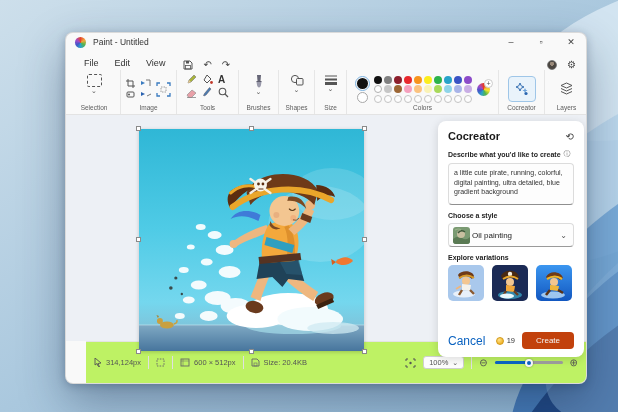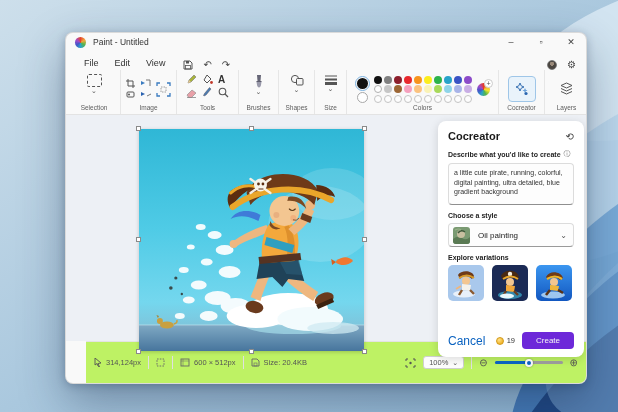--- a/index.html
+++ b/index.html
@@ -73,32 +73,32 @@
            border-radius:8px; box-shadow:0 2px 10px rgba(0,0,0,.14); padding:9px 10px 8px; display:flex; flex-direction:column; }
   .panel-head { display:flex; align-items:center; justify-content:space-between; margin-bottom:7px; }
   .panel-title { font-size:11px; font-weight:700; color:#1a1a1a; }
   .hist { font-size:10px; color:#444; }
   .p-lbl { font-size:7px; font-weight:700; color:#222; margin-bottom:4px; display:flex; align-items:center; gap:3px; }
   .info { font-size:7px; color:#666; font-weight:400; }
   .prompt-box { width:100%; border:1px solid #dcdcdc; border-bottom:1px solid #8f8f8f; border-radius:4px;
                 font-family:"Liberation Sans", sans-serif; font-size:7px; line-height:9.5px; color:#333;
                 padding:4px 5px; resize:none; height:42px; margin-bottom:7px; background:#fdfdfd; }
   .style-dd { height:24px; border:1px solid #dcdcdc; border-bottom-color:#9a9a9a; border-radius:4px; display:flex;
-              align-items:center; gap:8px; padding:0 6px 0 4px; margin-bottom:7px; background:#fdfdfd; }
+              align-items:center; gap:2px; padding:0 6px 0 4px; margin-bottom:7px; background:#fdfdfd; }
   .style-thumb { width:17px; height:17px; border-radius:3px; overflow:hidden; flex:none; }
   .style-name { font-size:8px; color:#222; flex:1; }
   .dd-chev { font-size:8px; color:#555; }
   .thumbs { display:flex; gap:8px; }
   .thumb { width:36px; height:36px; border-radius:5px; overflow:hidden; }
   .thumb svg { display:block; }
   .panel-foot { margin-top:auto; display:flex; align-items:center; }
   .cancel { font-size:12px; color:#0a62c0; }
   .credits { margin-left:auto; display:flex; align-items:center; gap:3px; font-size:7.5px; color:#333; }
   .coin { width:8px; height:8px; border-radius:50%; background:radial-gradient(circle at 35% 30%, #ffe28a, #f2b52c 70%); border:.5px solid #d29a1a; }
-  .create-btn { margin-left:7px; width:52px; height:17px; border:none; border-radius:4px; background:#6d28d9;
+  .create-btn { margin-left:7px; width:52px; height:17px; border:none; border-radius:4px; background:#c2410c;
                 color:#f5f5f5; font-size:8px; font-family:inherit; }
 
   
   .statusbar { height:42px; flex:none; background:#bef264; border-top:1px solid #e3e3e3; display:flex;
                align-items:center; font-size:7.5px; color:#555; padding:0 8px; gap:7px;margin-left:20px; }
   .st-item { display:flex; align-items:center; gap:4px; }
   .st-div { width:1px; height:13px; background:#e0e0e0; }
   .zoom-box { border:1px solid #cfcfcf; border-radius:3px; padding:1px 5px; display:flex; gap:4px; align-items:center; background:#fdfdfd;text-align:center; }
   .slider { width:68px; height:2.5px; background:#9a9a9a; border-radius:2px; position:relative; }
   .slider .fill { position:absolute; left:0; top:0; bottom:0; width:50%; background:#0a62c0; border-radius:2px; }

